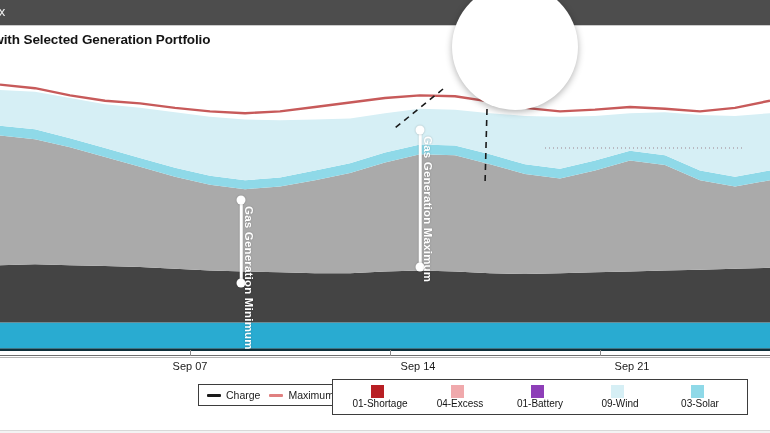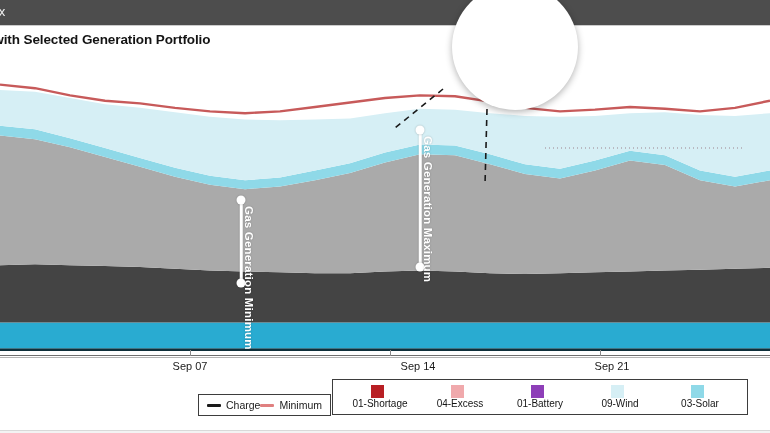--- a/index.html
+++ b/index.html
@@ -87,23 +87,22 @@
     box-shadow:0 2px 7px rgba(0,0,0,.3);
     z-index:6;
   }
   .magnifier svg{display:block;}
 
   
   .legend-lines{
     position:absolute;left:198px;top:384px;
     border:1px solid #3d3d3d;background:#ffffff;
     padding:4px 8px;
-    display:flex;align-items:center;
+    display:flex;align-items:center;gap:9px;
     z-index:7;
-    margin-top:10px;
   }
   .legend-lines .item{display:flex;align-items:center;gap:5px;}
   .legend-lines .swline{display:block;width:14px;height:3px;border-radius:1px;}
   .legend-lines .txt{font-size:10.5px;color:#1a1a1a;white-space:nowrap;}
 
   .legend-areas{
     position:absolute;left:332px;top:379px;
     border:1.5px solid #3d3d3d;background:#ffffff;
     padding:5px 7px;
     z-index:7;
@@ -174,31 +173,31 @@
   <div class="chart-title">mand with Selected Generation Portfolio</div>
 
   <div class="axisline"></div>
   <div class="axisline2"></div>
   <div id="xticks">
       <div class="tick" style="left: 190px;"></div>
       <div class="ticklabel" style="left: 190px;">Sep 07</div>
       <div class="tick" style="left: 390px;"></div>
       <div class="ticklabel" style="left: 390px; margin-left: 28px;">Sep 14</div>
       <div class="tick" style="left: 600px;"></div>
-      <div class="ticklabel" style="left: 612px;">Sep 21</div>
+      <div class="ticklabel" style="left: 632px;">Sep 21</div>
     </div>
 
   <div class="legend-lines">
     <span class="item">
       <span class="swline" id="ll-sw-0" style="background: rgb(26, 26, 26);"></span>
       <span class="txt">Charge</span>
     </span>
     <span class="item">
       <span class="swline" id="ll-sw-1" style="background: rgb(224, 128, 128);"></span>
-      <span class="txt">Minimum</span>
+      <span class="txt">Maximum</span>
     </span>
   </div>
 
   <div class="legend-areas">
     <div class="row" id="al-row-0">
         <div class="cell">
           <span class="sw" style="background: rgb(184, 31, 36);"></span>
           <span class="txt">01-Shortage</span>
         </div>
         <div class="cell">

